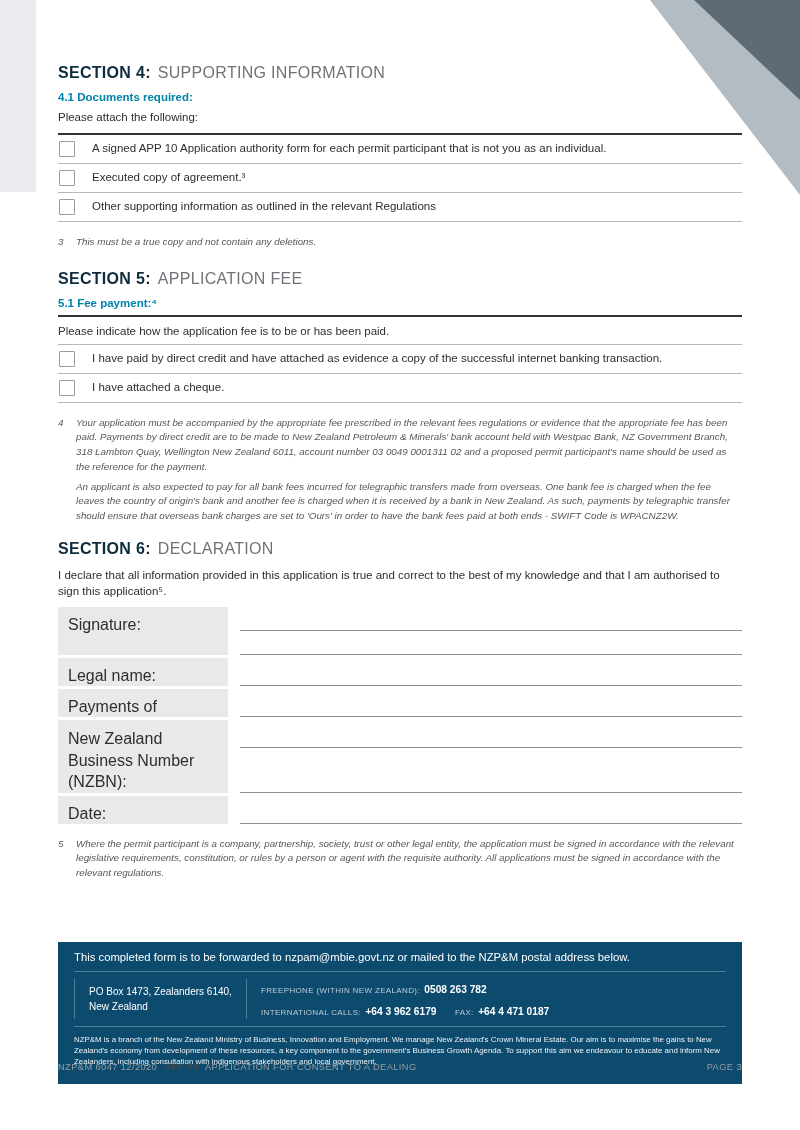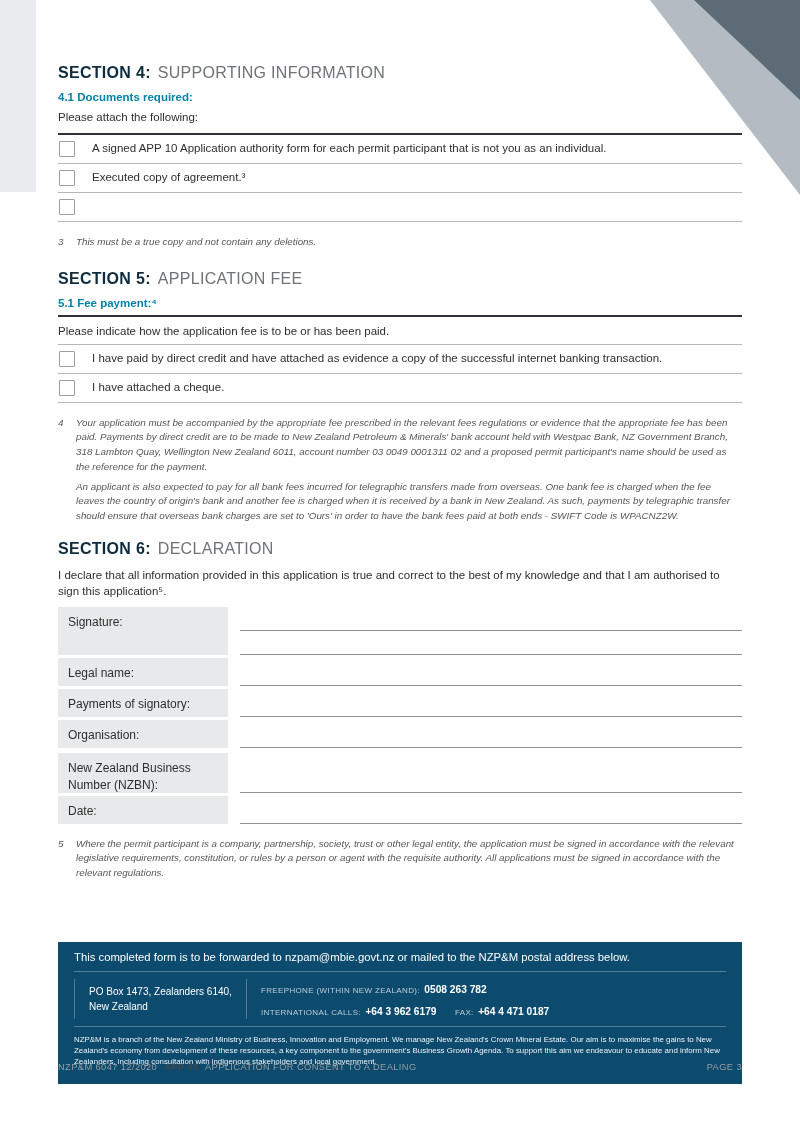--- a/index.html
+++ b/index.html
@@ -37,21 +37,21 @@
   .footnote { display:flex; gap:10px; margin-top:13px; font-size:9.8px; font-style:italic; color:#54575a; line-height:1.5; }
   .fn-num { flex:none; width:8px; }
   .fn-body { flex:1; }
   .fn-body p { margin:0 0 5px; }
   .fn-body p:last-child { margin-bottom:0; }
 
   .decl-table { margin-top:8px; }
   .decl-row { display:flex; margin-bottom:3px; height:28px; }
   .decl-row.sig { height:48px; }
   .decl-row.tall { height:42px;align-items:flex-end; }
-  .decl-label { width:170px; background:#e8e9ea; padding:7px 10px 0 10px; font-size:12px; line-height:1.35; }
+  .decl-label { width:170px; background:#e8e9ea; padding:7px 10px 0 10px; font-size:16px; line-height:1.35; }
   .decl-lines { flex:1; margin-left:12px; display:flex; flex-direction:column; }
   .wline { flex:1; border-bottom:1px solid #8d8f91; }
 
   .footer-box { position:absolute; left:58px; width:684px; top:942px; background:#0c4a6e; color:#ffffff; padding:9px 16px 16px; }
   .fb-heading { font-size:11.3px; padding-bottom:8px; border-bottom:1px solid rgba(255,255,255,0.28); }
   .fb-cols { display:flex; align-items:stretch; padding:7px 0; border-bottom:1px solid rgba(255,255,255,0.28); }
   .fb-col1 { width:168px; display:flex; flex-direction:column; justify-content:center; gap:4px; }
   .fb-link { font-weight:bold; font-size:10.3px; color:#ffffff; text-decoration:none; }
   .fb-col2 { width:172px; border-left:1px solid rgba(255,255,255,0.28); padding-left:14px; font-size:10px; line-height:1.5;
     display:flex; flex-direction:column; justify-content:center; }
@@ -86,20 +86,21 @@
   <div class="cb-row">
     <span class="cb"></span>
     <span class="cb-label">A signed APP 10 Application authority form for each permit participant that is not you as an individual.</span>
   </div>
   <div class="cb-row">
     <span class="cb"></span>
     <span class="cb-label">Executed copy of agreement.³</span>
   </div>
   <div class="cb-row">
     <span class="cb"></span>
+    <span class="cb-label">Other supporting information as outlined in the relevant Regulations</span>
   </div>
 
   <div class="footnote">
     <span class="fn-num">3</span>
     <span class="fn-body">This must be a true copy and not contain any deletions.</span>
   </div>
 
   <h1 class="sec-title mt20">
     <b>SECTION 5:</b><span>APPLICATION FEE</span>
   </h1>

